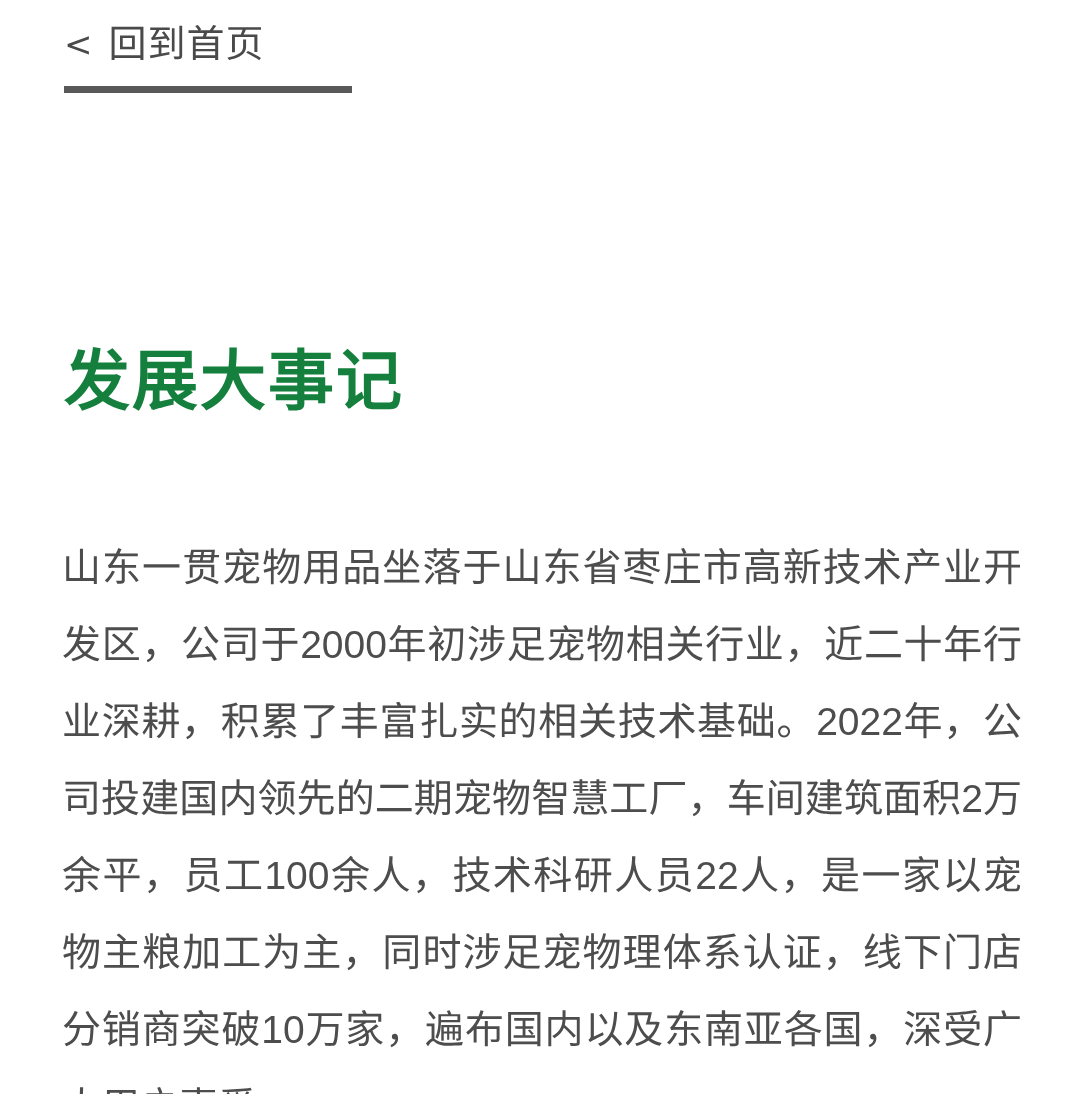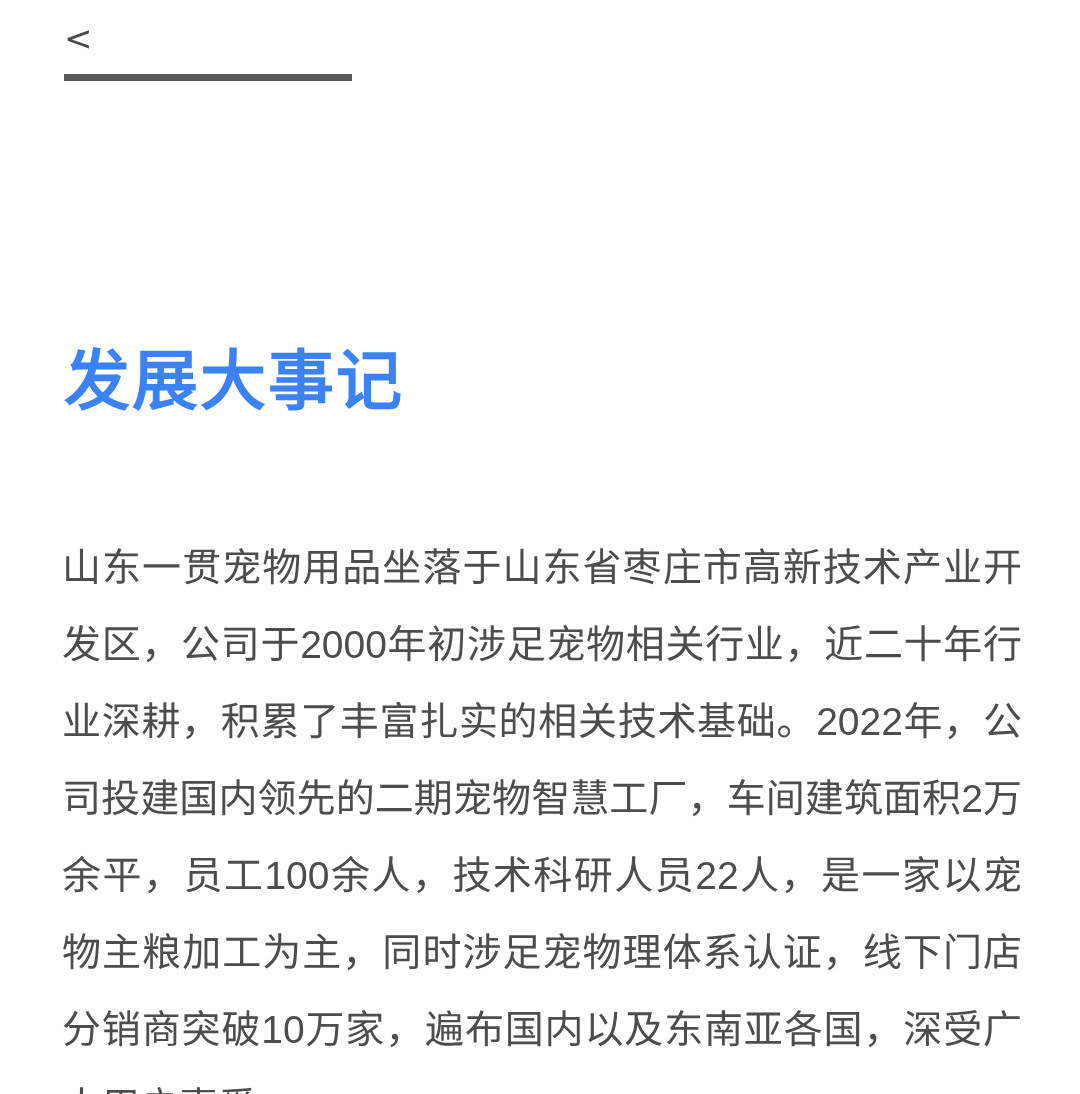--- a/index.html
+++ b/index.html
@@ -60,21 +60,21 @@
   }
 
   
   .title {
     position: absolute;
     left: 64px;
     top: 300px;
     font-size: 66px;
     line-height: 1.15;
     font-weight: bold;
-    color: #3b82f6;
+    color: #15803d;
     letter-spacing: 2px;
     white-space: nowrap;
   }
 
   
   .body-text {
     position: absolute;
     left: 62px;
     top: 490px;
     width: 960px;
@@ -87,20 +87,21 @@
   }
 </style>
 </head>
 <body>
 
 <div class="page">
 
   <div class="back-area">
     <div class="back-link">
       <span class="back-chevron">&lt;</span>
+      <span class="back-label">回到首页</span>
     </div>
     <div class="back-underline"></div>
   </div>
 
   <h1 class="title">发展大事记</h1>
 
   <p class="body-text">山东一贯宠物用品坐落于山东省枣庄市高新技术产业开发区，公司于2000年初涉足宠物相关行业，近二十年行业深耕，积累了丰富扎实的相关技术基础。2022年，公司投建国内领先的二期宠物智慧工厂，车间建筑面积2万余平，员工100余人，技术科研人员22人，是一家以宠物主粮加工为主，同时涉足宠物理体系认证，线下门店分销商突破10万家，遍布国内以及东南亚各国，深受广大用户喜爱。</p>
 
 </div>
 

